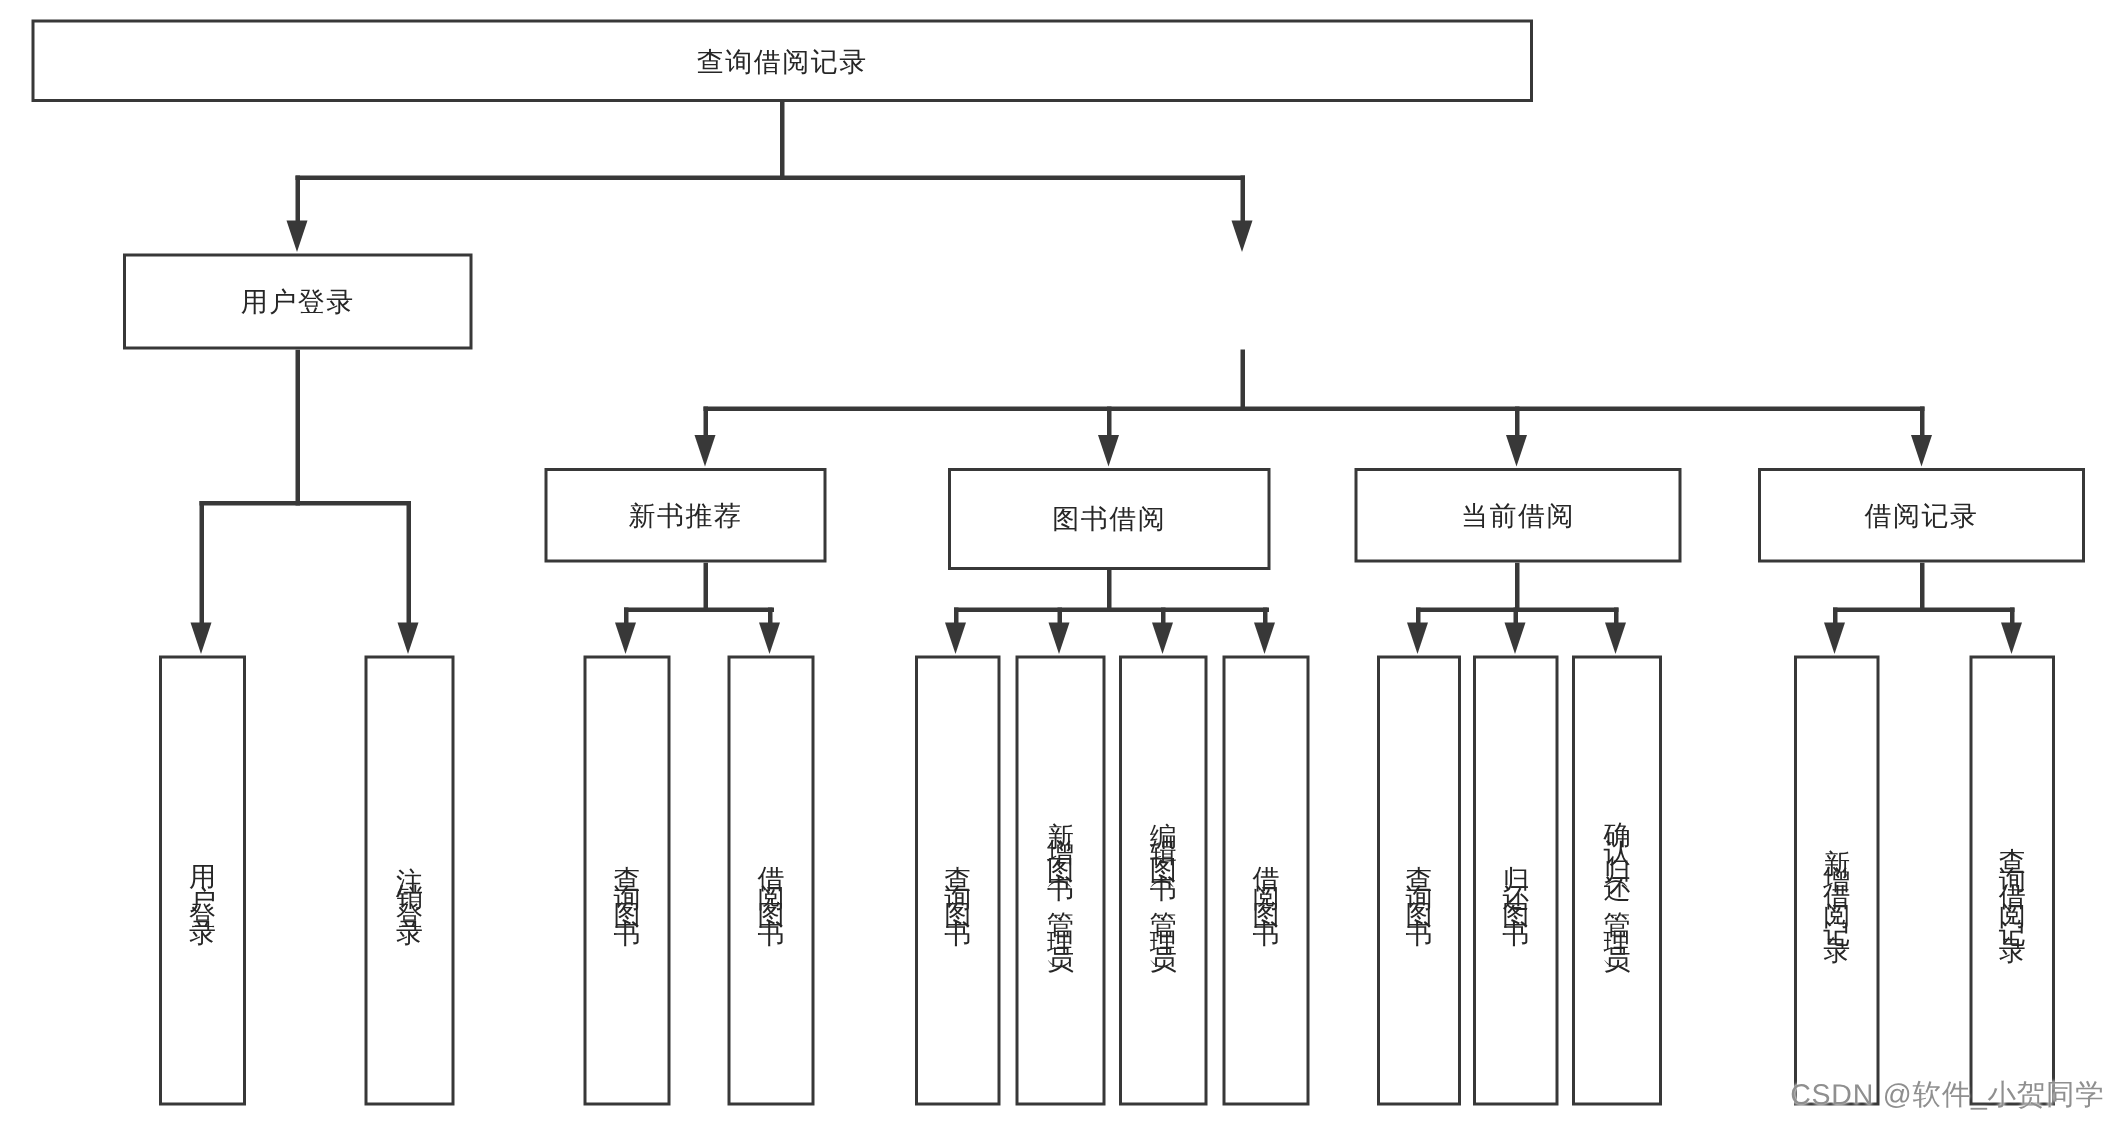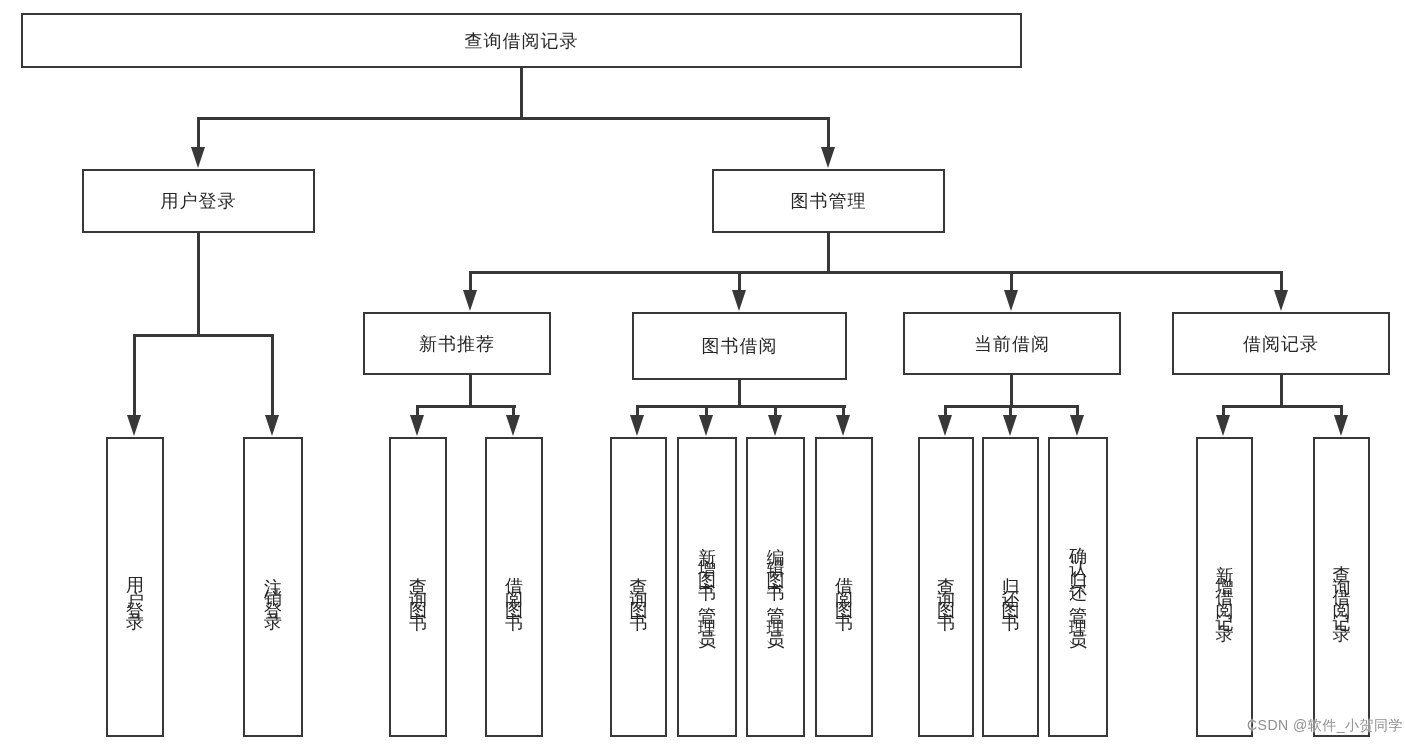--- a/index.html
+++ b/index.html
@@ -19,38 +19,35 @@
   }
   .vtext{
     writing-mode:vertical-rl;text-orientation:mixed;
     font-size:18px;letter-spacing:12px;color:#262626;line-height:1;
   }
   .hl{position:absolute;height:3px;background:#383838;z-index:1;}
   .vl{position:absolute;width:3px;background:#383838;z-index:1;}
   .ah{position:absolute;width:0;height:0;border-left:7px solid transparent;
       border-right:7px solid transparent;border-top:21px solid #383838;z-index:1;}
   .watermark{
-    position:absolute;top:717px;right:2px;font-size:14px;color:#8f8f8f;z-index:3;
+    position:absolute;top:717px;right:2px;font-size:19px;color:#8f8f8f;z-index:3;
     text-shadow:0 0 2px #ffffff,0 0 3px #ffffff;letter-spacing:0.5px;white-space:nowrap;
   }
 </style>
 </head>
 <body>
 
 <div class="stage">
 
   <div class="node" style="left:21px;top:13px;width:1001px;height:55px;">
     <span>查询借阅记录</span>
   </div>
 
   <div class="node" style="left:82px;top:169px;width:233px;height:64px;">
     <span>用户登录</span>
-  </div>
-  <div class="node" style="left:712px;top:169px;width:233px;height:64px;">
-    <span>图书管理</span>
   </div>
 
   <div class="node" style="left:363px;top:312px;width:188px;height:63px;">
     <span>新书推荐</span>
   </div>
   <div class="node" style="left:632px;top:312px;width:215px;height:68px;">
     <span>图书借阅</span>
   </div>
   <div class="node" style="left:903px;top:312px;width:218px;height:63px;">
     <span>当前借阅</span>

